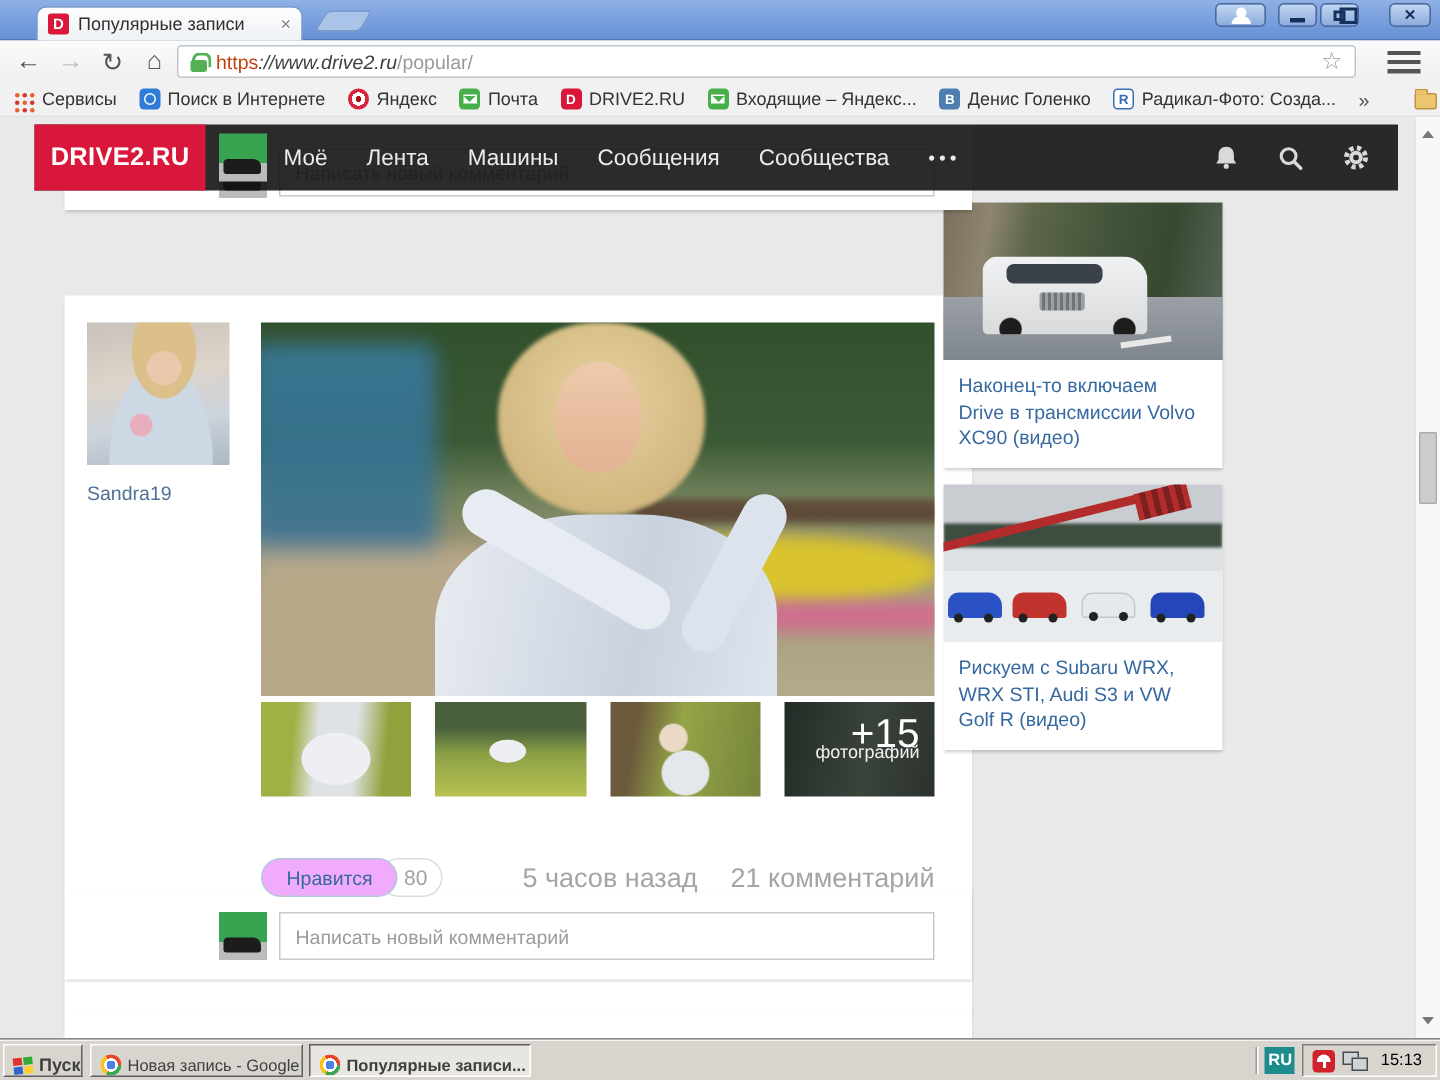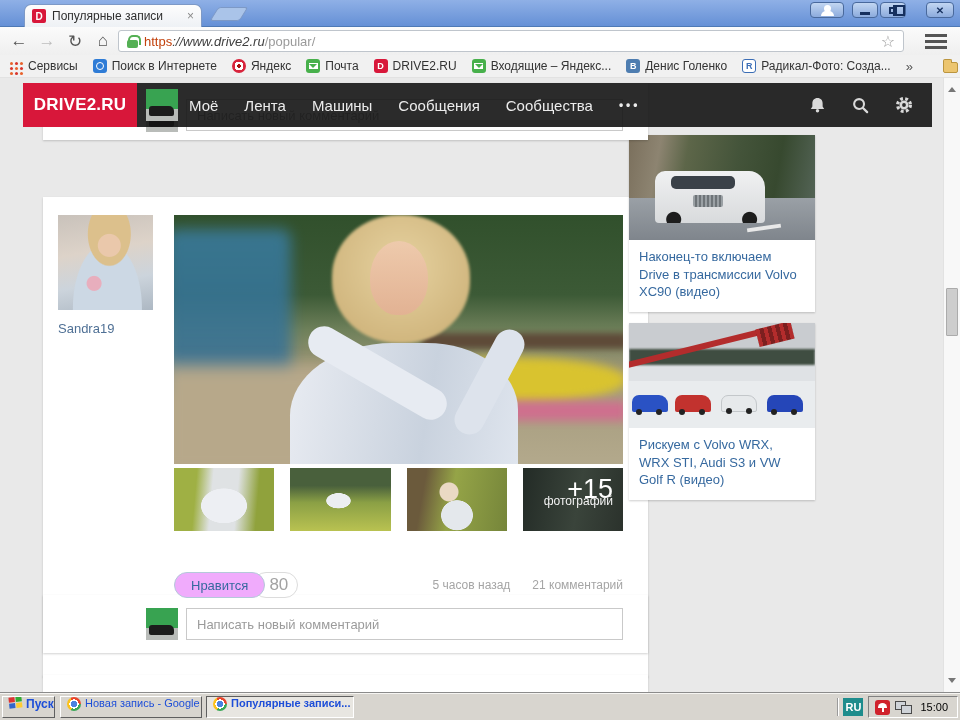--- a/index.html
+++ b/index.html
@@ -144,22 +144,22 @@
       radial-gradient(ellipse at 50% 75%, #e4e8ec 0 22%, rgba(228,232,236,0) 23%),
       linear-gradient(100deg,#6b5a3c 0 18%,#95a447 45%,#75853a 100%); }
   .thumb-4 { background:linear-gradient(100deg,#232b26,#3a443b 55%,#2b322c); }
   .plus-count { position:absolute; right:10px; top:6px; color:#fff; font-size:27px; }
   .plus-label { position:absolute; right:10px; top:26px; color:#f2f2f2; font-size:12px; }
   .post-title { position:absolute; left:131px; top:342px; font-size:18px; color:#36699f; }
   .post-actions { position:absolute; left:131px; top:374px; width:449px; height:28px; display:flex; align-items:center; }
   .like-btn { height:26px; padding:0 16px; background:#f0abfc; border:1px solid #b4c8da; border-radius:14px;
     color:#36699f; font-size:13px; display:flex; align-items:center; position:relative; z-index:2; }
   .like-count { height:26px; margin-left:-12px; padding:0 9px 0 15px; background:#fff; border:1px solid #dcdcdc;
-    border-radius:14px; color:#a2a2a2; font-size:17px; display:flex; align-items:center; z-index:1; }
-  .post-meta { margin-left:auto; display:flex; gap:22px; font-size:12px; color:#a5a5a5; }
+    border-radius:14px; color:#a2a2a2; font-size:14px; display:flex; align-items:center; z-index:1; }
+  .post-meta { margin-left:auto; display:flex; gap:22px; font-size:18px; color:#a5a5a5; }
 
   .comment-card { left:43px; top:517px; width:605px; height:58px; }
   .next-card { left:43px; top:597px; width:605px; height:30px; }
 
   
   .ad-card { position:absolute; left:629px; width:186px; background:#fff; box-shadow:0 1px 2px rgba(0,0,0,.2); }
   .ad-1 { top:57px; } .ad-2 { top:245px; }
   .ad-img { width:100%; height:105px; position:relative; overflow:hidden; }
   .ad-img-volvo { background:linear-gradient(100deg,#7a6f5c 0%,#8d8471 16%,#5d6649 30%,#44543a 55%,#37492f 76%,#58685c 100%); }
   .volvo-road { position:absolute; left:0; bottom:0; width:100%; height:42px;
@@ -197,22 +197,22 @@
   .sb-up { position:absolute; left:4px; top:5px; width:0; height:0;
     border:4px solid transparent; border-bottom:5px solid #777; }
   .sb-down { position:absolute; left:4px; bottom:5px; width:0; height:0;
     border:4px solid transparent; border-top:5px solid #777; }
   .sb-thumb { position:absolute; left:2px; top:210px; width:12px; height:48px; background:#cdcdcd;
     border:1px solid #ababab; border-radius:1px; }
 
   
   .taskbar { position:absolute; left:0; top:692px; width:960px; height:28px; background:#d8d5cf;
     border-top:1px solid #8b8b8b; box-shadow:inset 0 1px 0 #f6f5f2; }
-  .tb-btn { position:absolute; top:3px; height:22px; display:flex; align-items:flex-start; gap:4px;
-    padding:0 6px; font-size:11px; color:#1d4ed8; background:#d8d5cf;
+  .tb-btn { position:absolute; top:3px; height:22px; display:flex; align-items:flex-end; gap:4px;
+    padding:0 6px; font-size:11px; color:#404040; background:#d8d5cf;
     border-top:1px solid #fff; border-left:1px solid #fff; border-right:1px solid #5f5f5f; border-bottom:1px solid #5f5f5f;
     white-space:nowrap; overflow:hidden; }
   .tb-start { left:2px; width:53px; font-weight:bold; font-size:12px; }
   .tb-task1 { left:60px; width:142px; }
   .tb-task2 { left:206px; width:148px; font-weight:bold; background:#e8e6e1;
     border-top-color:#5f5f5f; border-left-color:#5f5f5f; border-right-color:#fff; border-bottom-color:#fff; }
   .win-flag { width:13px; height:12px; flex:none; transform:rotate(-6deg);
     background:
       linear-gradient(#d33,#d33) 0 0/6px 5px no-repeat,
       linear-gradient(#3a3,#3a3) 7px 0/6px 5px no-repeat,
@@ -404,21 +404,21 @@
   <div class="ad-card ad-2">
     <div class="ad-img ad-img-wrx">
       <div class="wrx-trees"></div>
       <div class="wrx-crane"></div>
       <div class="wrx-crane-head"></div>
       <div class="wrx-car car-b1"></div>
       <div class="wrx-car car-r"></div>
       <div class="wrx-car car-w"></div>
       <div class="wrx-car car-b2"></div>
     </div>
-    <div class="ad-text">Рискуем с Volvo WRX, WRX STI, Audi S3 и VW Golf R (видео)</div>
+    <div class="ad-text">Рискуем с Subaru WRX, WRX STI, Audi S3 и VW Golf R (видео)</div>
   </div>
 
   <div class="scrollbar">
     <div class="sb-up"></div>
     <div class="sb-thumb"></div>
     <div class="sb-down"></div>
   </div>
 </div>
 
 <div class="taskbar">
@@ -433,16 +433,16 @@
   <button class="tb-btn tb-task2">
     <span class="chrome-ic"></span>
     <span>Популярные записи...</span>
   </button>
   <div class="tray">
     <span class="tb-sep"></span>
     <span class="ru-badge">RU</span>
     <div class="tray-inset">
       <span class="avira"></span>
       <span class="net-ic"></span>
-      <span class="clock">15:00</span>
+      <span class="clock">15:13</span>
     </div>
   </div>
 </div>
 
 </body></html>

